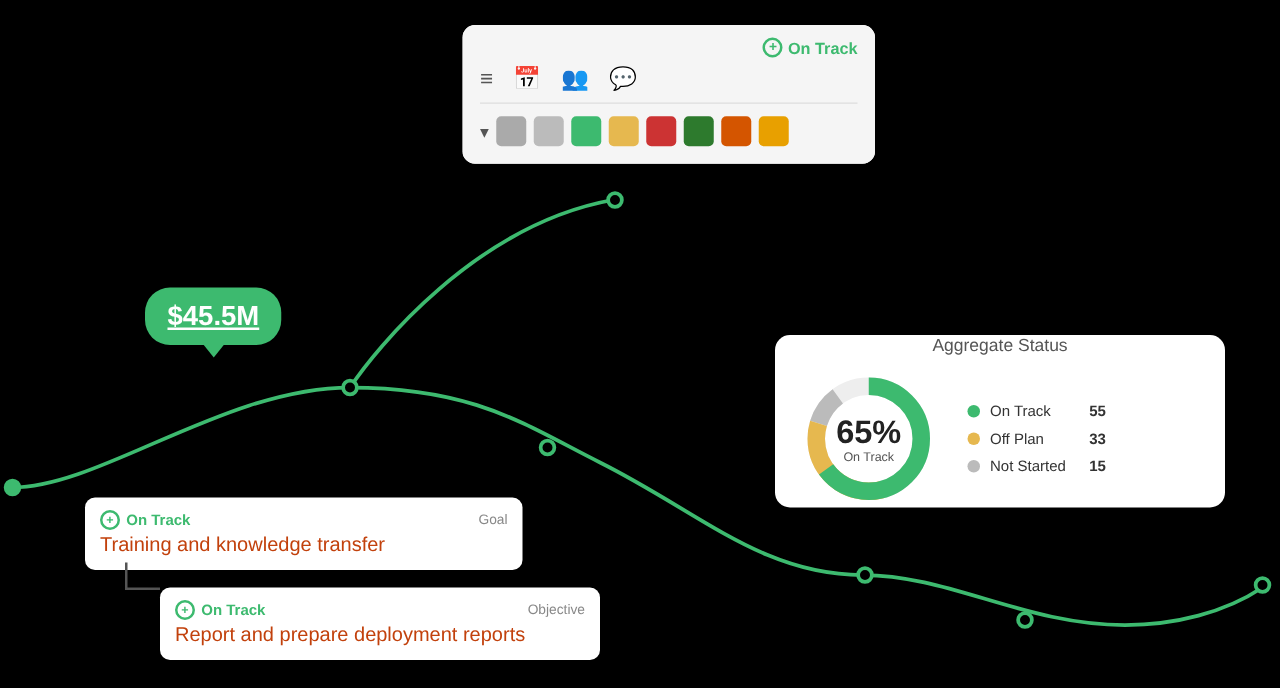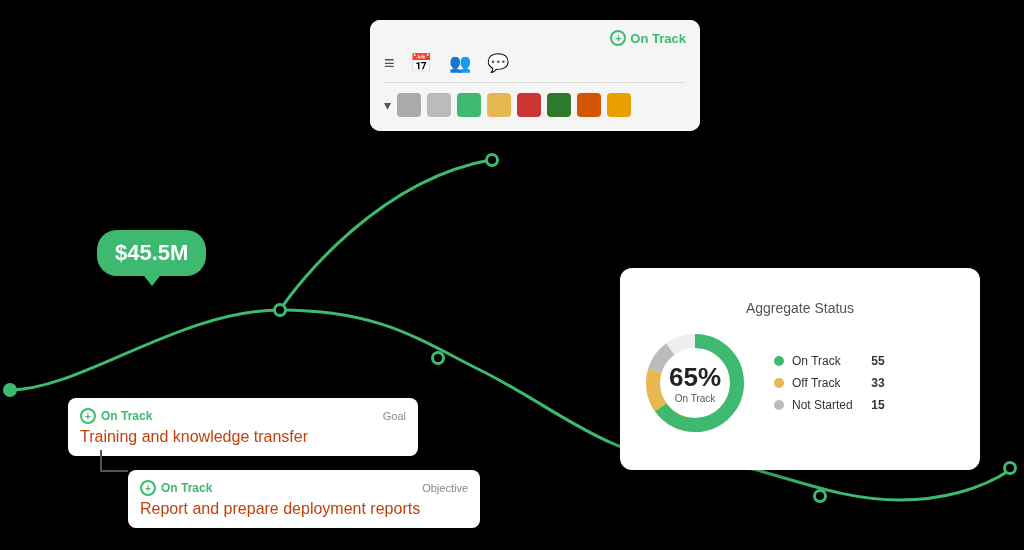--- a/index.html
+++ b/index.html
@@ -109,29 +109,30 @@
     .color-swatch {
       width: 24px;
       height: 24px;
       border-radius: 4px;
     }
 
     
     .money-bubble {
       position: absolute;
       top: 230px;
-      left: 97px;
+      left: 116px;
       background: #3dba6f;
       color: #fff;
       font-size: 22px;
       font-weight: 700;
       padding: 10px 18px;
       border-radius: 20px;
       white-space: nowrap;
       box-shadow: 0 2px 10px rgba(0,0,0,0.3);
+      text-decoration: underline;
     }
     .money-bubble::after {
       content: '';
       position: absolute;
       bottom: -10px;
       left: 50%;
       transform: translateX(-50%);
       border-left: 8px solid transparent;
       border-right: 8px solid transparent;
       border-top: 10px solid #3dba6f;
@@ -212,21 +213,21 @@
     }
 
     
     .aggregate-card {
       position: absolute;
       top: 268px;
       left: 620px;
       width: 360px;
       background: #fff;
       border-radius: 12px;
-      padding: 32px 20px;
+      padding: 0 20px;
       box-shadow: 0 4px 20px rgba(0,0,0,0.3);
     }
     .aggregate-title {
       text-align: center;
       font-size: 14px;
       color: #555;
       margin-bottom: 12px;
     }
     .aggregate-body {
       display: flex;
@@ -404,21 +405,21 @@
     </div>
 
     <div class="legend">
       <div class="legend-item">
         <div class="legend-dot" style="background:#3dba6f;"></div>
         <span class="legend-text">On Track</span>
         <span class="legend-count">55</span>
       </div>
       <div class="legend-item">
         <div class="legend-dot" style="background:#e6b84f;"></div>
-        <span class="legend-text">Off Track</span>
+        <span class="legend-text">Off Plan</span>
         <span class="legend-count">33</span>
       </div>
       <div class="legend-item">
         <div class="legend-dot" style="background:#bbb;"></div>
         <span class="legend-text">Not Started</span>
         <span class="legend-count">15</span>
       </div>
     </div>
   </div>
 </div>

